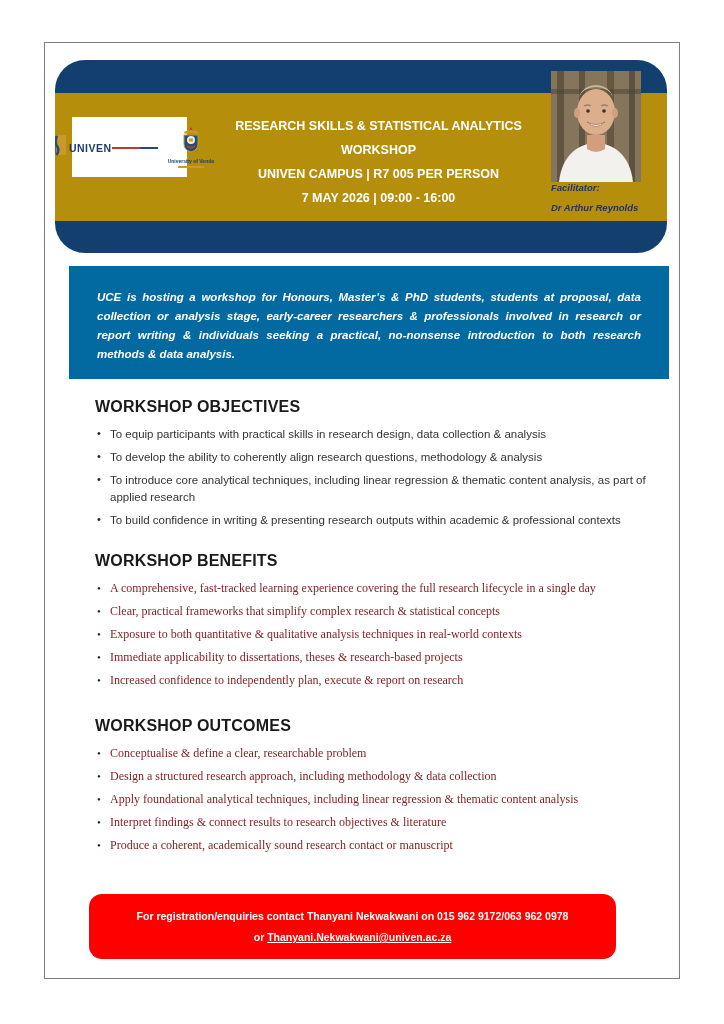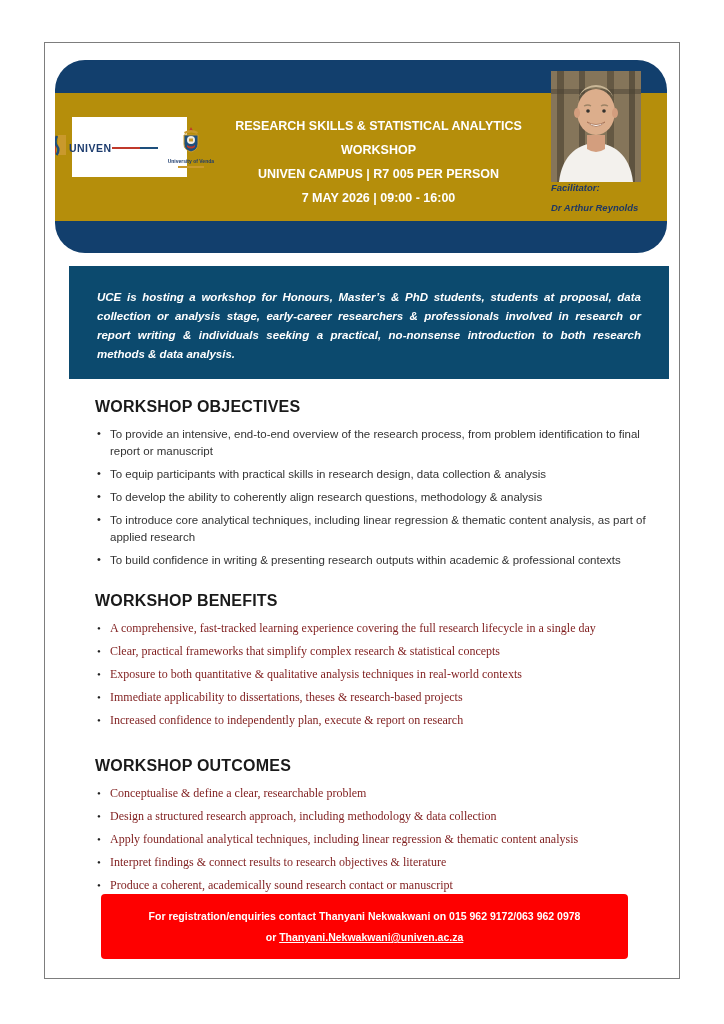--- a/index.html
+++ b/index.html
@@ -37,21 +37,21 @@
   }
   .photo{
     position:absolute;left:496px;top:11px;width:90px;height:111px;overflow:hidden;
   }
   .facilitator{
     position:absolute;left:496px;top:118px;color:#1F3864;
     font-size:9.5px;font-weight:bold;font-style:italic;line-height:20px;
   }
   
   .intro-block{
-    position:absolute;left:24px;top:223px;width:600px;height:113px;background:#0c4a6e;
+    position:absolute;left:24px;top:223px;width:600px;height:113px;background:#0369a1;
     box-sizing:border-box;padding:22px 28px 0 28px;
   }
   .intro-text{
     color:#ffffff;font-weight:bold;font-style:italic;font-size:11.5px;line-height:19px;
     text-align:justify;margin:0;
   }
   
   .body-copy{
     position:absolute;left:50px;top:345px;width:552px;color:#333333;
   }
@@ -70,22 +70,22 @@
   .body-copy li::before{
     content:"•";position:absolute;left:2px;top:0;font-size:11px;color:#222;
   }
   .serif-list li{
     font-family:"Liberation Serif",serif;font-size:12px;line-height:17px;margin-bottom:6px;color:#7f1d1d;
   }
   .sans-list li{padding-top:1px;}
   .body-copy .first-heading{padding-top:10px;}
   
   .footer-box{
-    position:absolute;left:56px;top:851px;width:527px;height:65px;background:#FE0000;
-    border-radius:4px;display:flex;flex-direction:column;align-items:center;justify-content:center;
+    position:absolute;left:44px;top:851px;width:527px;height:65px;background:#FE0000;
+    border-radius:13px;display:flex;flex-direction:column;align-items:center;justify-content:center;
     gap:9px;color:#ffffff;font-weight:bold;font-size:10.5px;
   }
   .footer-box a{color:#ffffff;text-decoration:underline;font-weight:bold;}
   .footer-line{white-space:nowrap;}
 </style>
 </head>
 <body>
 
 <div class="page">
 
@@ -156,21 +156,20 @@
   </div>
 
   <div class="intro-block">
     <p class="intro-text">UCE is hosting a workshop for Honours, Master’s &amp; PhD students, students at proposal, data collection or analysis stage, early-career researchers &amp; professionals involved in research or report writing &amp; individuals seeking a practical, no-nonsense introduction to both research methods &amp; data analysis.</p>
   </div>
 
   <div class="body-copy">
 
     <h2 class="first-heading">WORKSHOP OBJECTIVES</h2>
     <ul class="sans-list">
-      <li>To provide an intensive, end-to-end overview of the research process, from problem identification to final report or manuscript</li>
       <li>To equip participants with practical skills in research design, data collection &amp; analysis</li>
       <li>To develop the ability to coherently align research questions, methodology &amp; analysis</li>
       <li>To introduce core analytical techniques, including linear regression &amp; thematic content analysis, as part of applied research</li>
       <li>To build confidence in writing &amp; presenting research outputs within academic &amp; professional contexts</li>
     </ul>
 
     <h2 class="h-benefits">WORKSHOP BENEFITS</h2>
     <ul class="serif-list">
       <li>A comprehensive, fast-tracked learning experience covering the full research lifecycle in a single day</li>
       <li>Clear, practical frameworks that simplify complex research &amp; statistical concepts</li>

